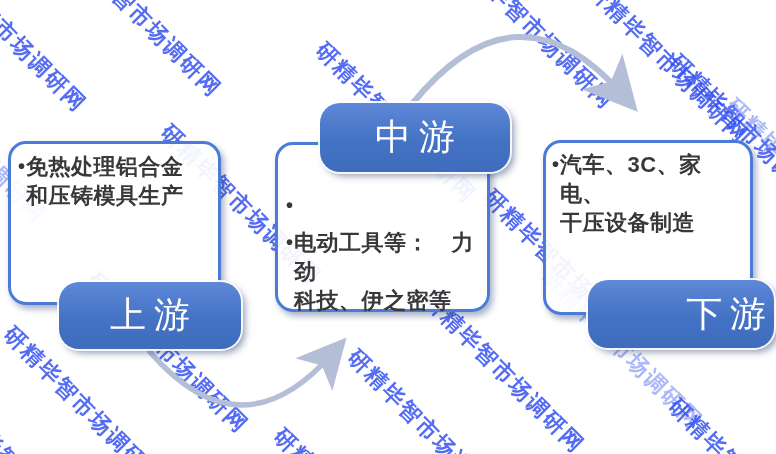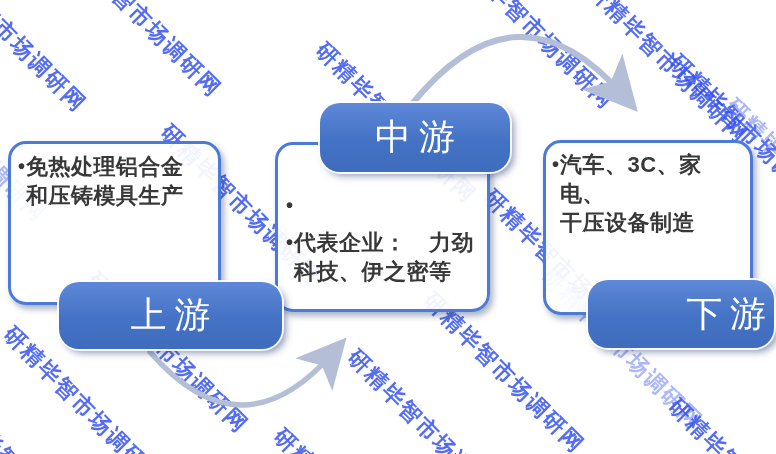--- a/index.html
+++ b/index.html
@@ -41,21 +41,21 @@
   
   .stage-label{
     position:absolute;z-index:4;box-sizing:border-box;
     display:flex;align-items:center;justify-content:center;
     background:linear-gradient(180deg,#5f88d8 0%,#4472c4 55%,#3f6cbd 100%);
     border-radius:20px;
     box-shadow:0 0 0 2px rgba(255,255,255,0.9),4px 4px 7px rgba(40,60,110,0.5);
     color:#ffffff;font-size:36px;font-weight:400;
     letter-spacing:0.22em;text-indent:0.22em;
   }
-  .label-upstream  {left:59px; top:282px;width:223px;height:67px;}
+  .label-upstream  {left:59px; top:282px;width:182px;height:67px;}
   .label-midstream {left:320px;top:103px;width:190px;height:69px;}
   .label-downstream{left:588px;top:280px;width:186px;height:68px;justify-content:flex-end;}
 </style>
 </head>
 <body>
 
 <div id="canvas">
 
   <div class="wm-layer">
     <span class="wm" style="left:-60px;top:-55px">研精毕智市场调研网</span>
@@ -98,21 +98,21 @@
   <div class="stage-label label-upstream">
     <span>上游</span>
   </div>
 
   <div class="node-box box-midstream">
     <div class="bullet-row">
       <span class="bullet-dot">•</span>
     </div>
     <div class="bullet-row">
       <span class="bullet-dot">•</span>
-      <span class="bullet-text">代表企业：　力劲
+      <span class="bullet-text">电动工具等：　力劲
 科技、伊之密等</span>
     </div>
   </div>
   <div class="stage-label label-midstream">
     <span>中游</span>
   </div>
 
   <div class="node-box box-downstream">
     <div class="bullet-row">
       <span class="bullet-dot">•</span>

